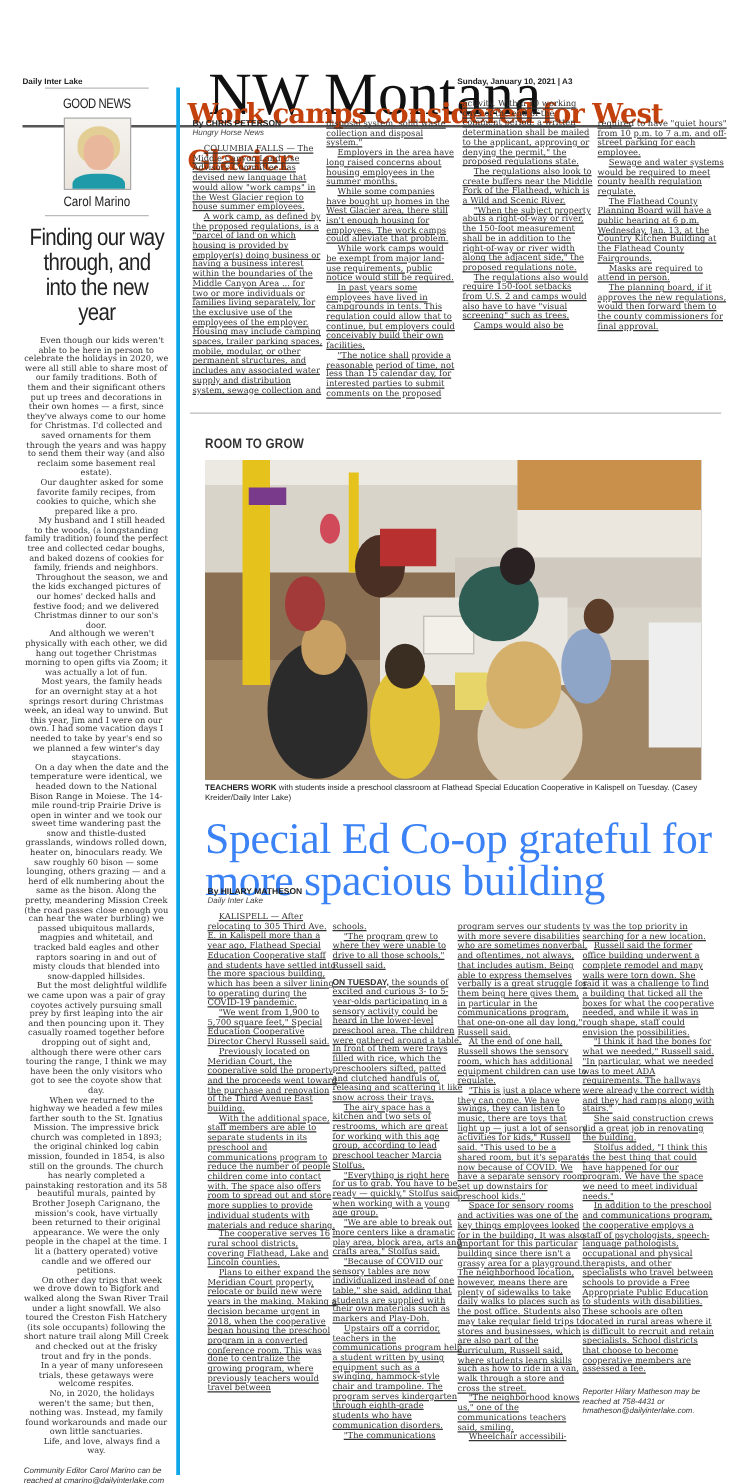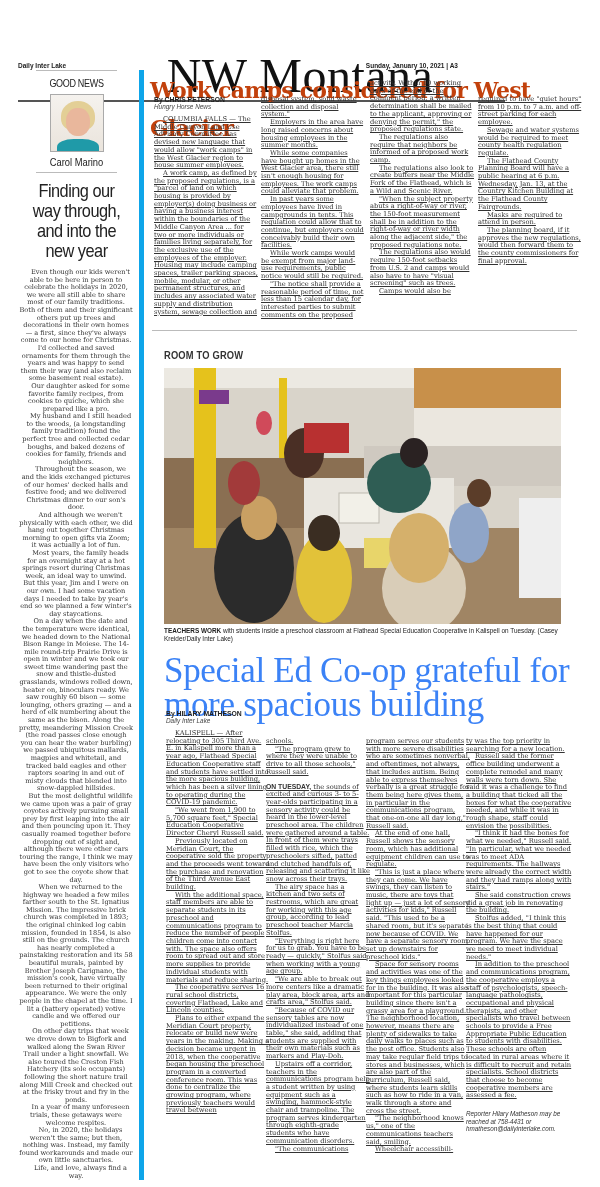--- a/index.html
+++ b/index.html
@@ -7,21 +7,21 @@
   body { position: relative; font-family: "DejaVu Serif", serif; color: #222; }
 
   .masthead { position: absolute; left: 0; top: 0; width: 552px; height: 64px; margin-top: 40px; }
   .mast-left { position: absolute; left: 18px; top: 22px; font: bold 6.5px "Liberation Sans", sans-serif; color: #222; }
   .mast-right { position: absolute; right: 94px; top: 22px; font: bold 6.5px "Liberation Sans", sans-serif; color: #222; }
   .mast-title { position: absolute; left: 0; width: 600px; top: 10px; text-align: center; font: 48px "Liberation Serif", serif; color: #111; letter-spacing: 0.5px; line-height: 52px; }
   .mast-rule { position: absolute; left: 18px; top: 60px; width: 487px; height: 2px; background: #555; }
   
   .mast-rule { width: 487px; }
 
-  .sidebar { position: absolute; left: 14px; top: 70px; width: 130px; height: 1110px; border-right: 5px solid #0ea5e9; }
+  .sidebar { position: absolute; left: 14px; top: 70px; width: 130px; height: 1110px; border-right: 3px solid #0ea5e9; }
   .sb-rule { height: 1px; background: #bbb; margin: 0 22px 0 22px; }
   .sb-kicker { text-align: center; font: 11px "Liberation Sans", sans-serif; letter-spacing: -0.4px; color: #222; margin-top: 6px; transform: scaleX(0.82); }
   .sb-photo { width: 54px; height: 58px; margin: 5px auto 0; border: 1px solid #aaa; background: linear-gradient(180deg,#f5f2ee 0%,#eae4dc 100%); position: relative; overflow: hidden; }
   .sb-photo .hair { position: absolute; left: 10px; top: 6px; width: 34px; height: 30px; border-radius: 50% 50% 40% 40%; background: #e3cf96; }
   .sb-photo .face { position: absolute; left: 15px; top: 13px; width: 24px; height: 28px; border-radius: 45%; background: #e9b79c; }
   .sb-photo .shirt { position: absolute; left: 6px; top: 44px; width: 42px; height: 20px; border-radius: 40% 40% 0 0; background: #1f9aa8; }
   .sb-byline { text-align: center; font: 11px "Liberation Sans", sans-serif; margin: 4px 0 4px; transform: scaleX(0.85); }
   .sb-headline { text-align: center; font: 19px "Liberation Sans", sans-serif; line-height: 20px; margin: 8px 0 8px; letter-spacing: -0.6px; transform: scaleX(0.86); transform-origin: center; }
   .sb-body { font: 6.6px "DejaVu Serif", serif; line-height: 7.6px; padding: 0 6px 0 5px; color: #333; text-align: center; }
   .sb-body p { text-indent: 9px; }
@@ -88,27 +88,26 @@
   <div class="cols" style="left:154px; top:96px; width:104px;">
     <div class="byline">By CHRIS PETERSON</div>
     <div class="byline-org">Hungry Horse News</div>
     <p>COLUMBIA FALLS — The Middle Canyon Land Use Advisory Committee has devised new language that would allow "work camps" in the West Glacier region to house summer employees.</p>
     <p>A work camp, as defined by the proposed regulations, is a "parcel of land on which housing is provided by employer(s) doing business or having a business interest within the boundaries of the Middle Canyon Area ... for two or more individuals or families living separately, for the exclusive use of the employees of the employer. Housing may include camping spaces, trailer parking spaces, mobile, modular, or other permanent structures, and includes any associated water supply and distribution system, sewage collection and</p>
   </div>
   <div class="cols" style="left:261px; top:96px; width:104px;">
     <p style="text-indent:0">disposal system, solid waste collection and disposal system."</p>
     <p>Employers in the area have long raised concerns about housing employees in the summer months.</p>
     <p>While some companies have bought up homes in the West Glacier area, there still isn't enough housing for employees. The work camps could alleviate that problem.</p>
+    <p>While work camps would be exempt from major land-use requirements, public notice would still be required.</p>
     <p>In past years some employees have lived in campgrounds in tents. This regulation could allow that to continue, but employers could conceivably build their own facilities.</p>
-    <p>While work camps would be exempt from major land-use requirements, public notice would still be required.</p>
     <p>"The notice shall provide a reasonable period of time, not less than 15 calendar day, for interested parties to submit comments on the proposed</p>
   </div>
   <div class="cols" style="left:370px; top:80px; width:104px;">
     <p style="text-indent:0">activity. Within 10 working days of the end of the comment period, a written determination shall be mailed to the applicant, approving or denying the permit," the proposed regulations state.</p>
-    <p>The regulations also require that neighbors be informed of a proposed work camp.</p>
     <p>The regulations also look to create buffers near the Middle Fork of the Flathead, which is a Wild and Scenic River.</p>
     <p>"When the subject property abuts a right-of-way or river, the 150-foot measurement shall be in addition to the right-of-way or river width along the adjacent side," the proposed regulations note.</p>
     <p>The regulations also would require 150-foot setbacks from U.S. 2 and camps would also have to have "visual screening" such as trees.</p>
     <p>Camps would also be</p>
   </div>
   <div class="cols" style="left:478px; top:96px; width:106px;">
     <p style="text-indent:0">required to have "quiet hours" from 10 p.m. to 7 a.m. and off-street parking for each employee.</p>
     <p>Sewage and water systems would be required to meet county health regulation regulate.</p>
     <p>The Flathead County Planning Board will have a public hearing at 6 p.m. Wednesday, Jan. 13, at the Country Kitchen Building at the Flathead County Fairgrounds.</p>
     <p>Masks are required to attend in person.</p>

